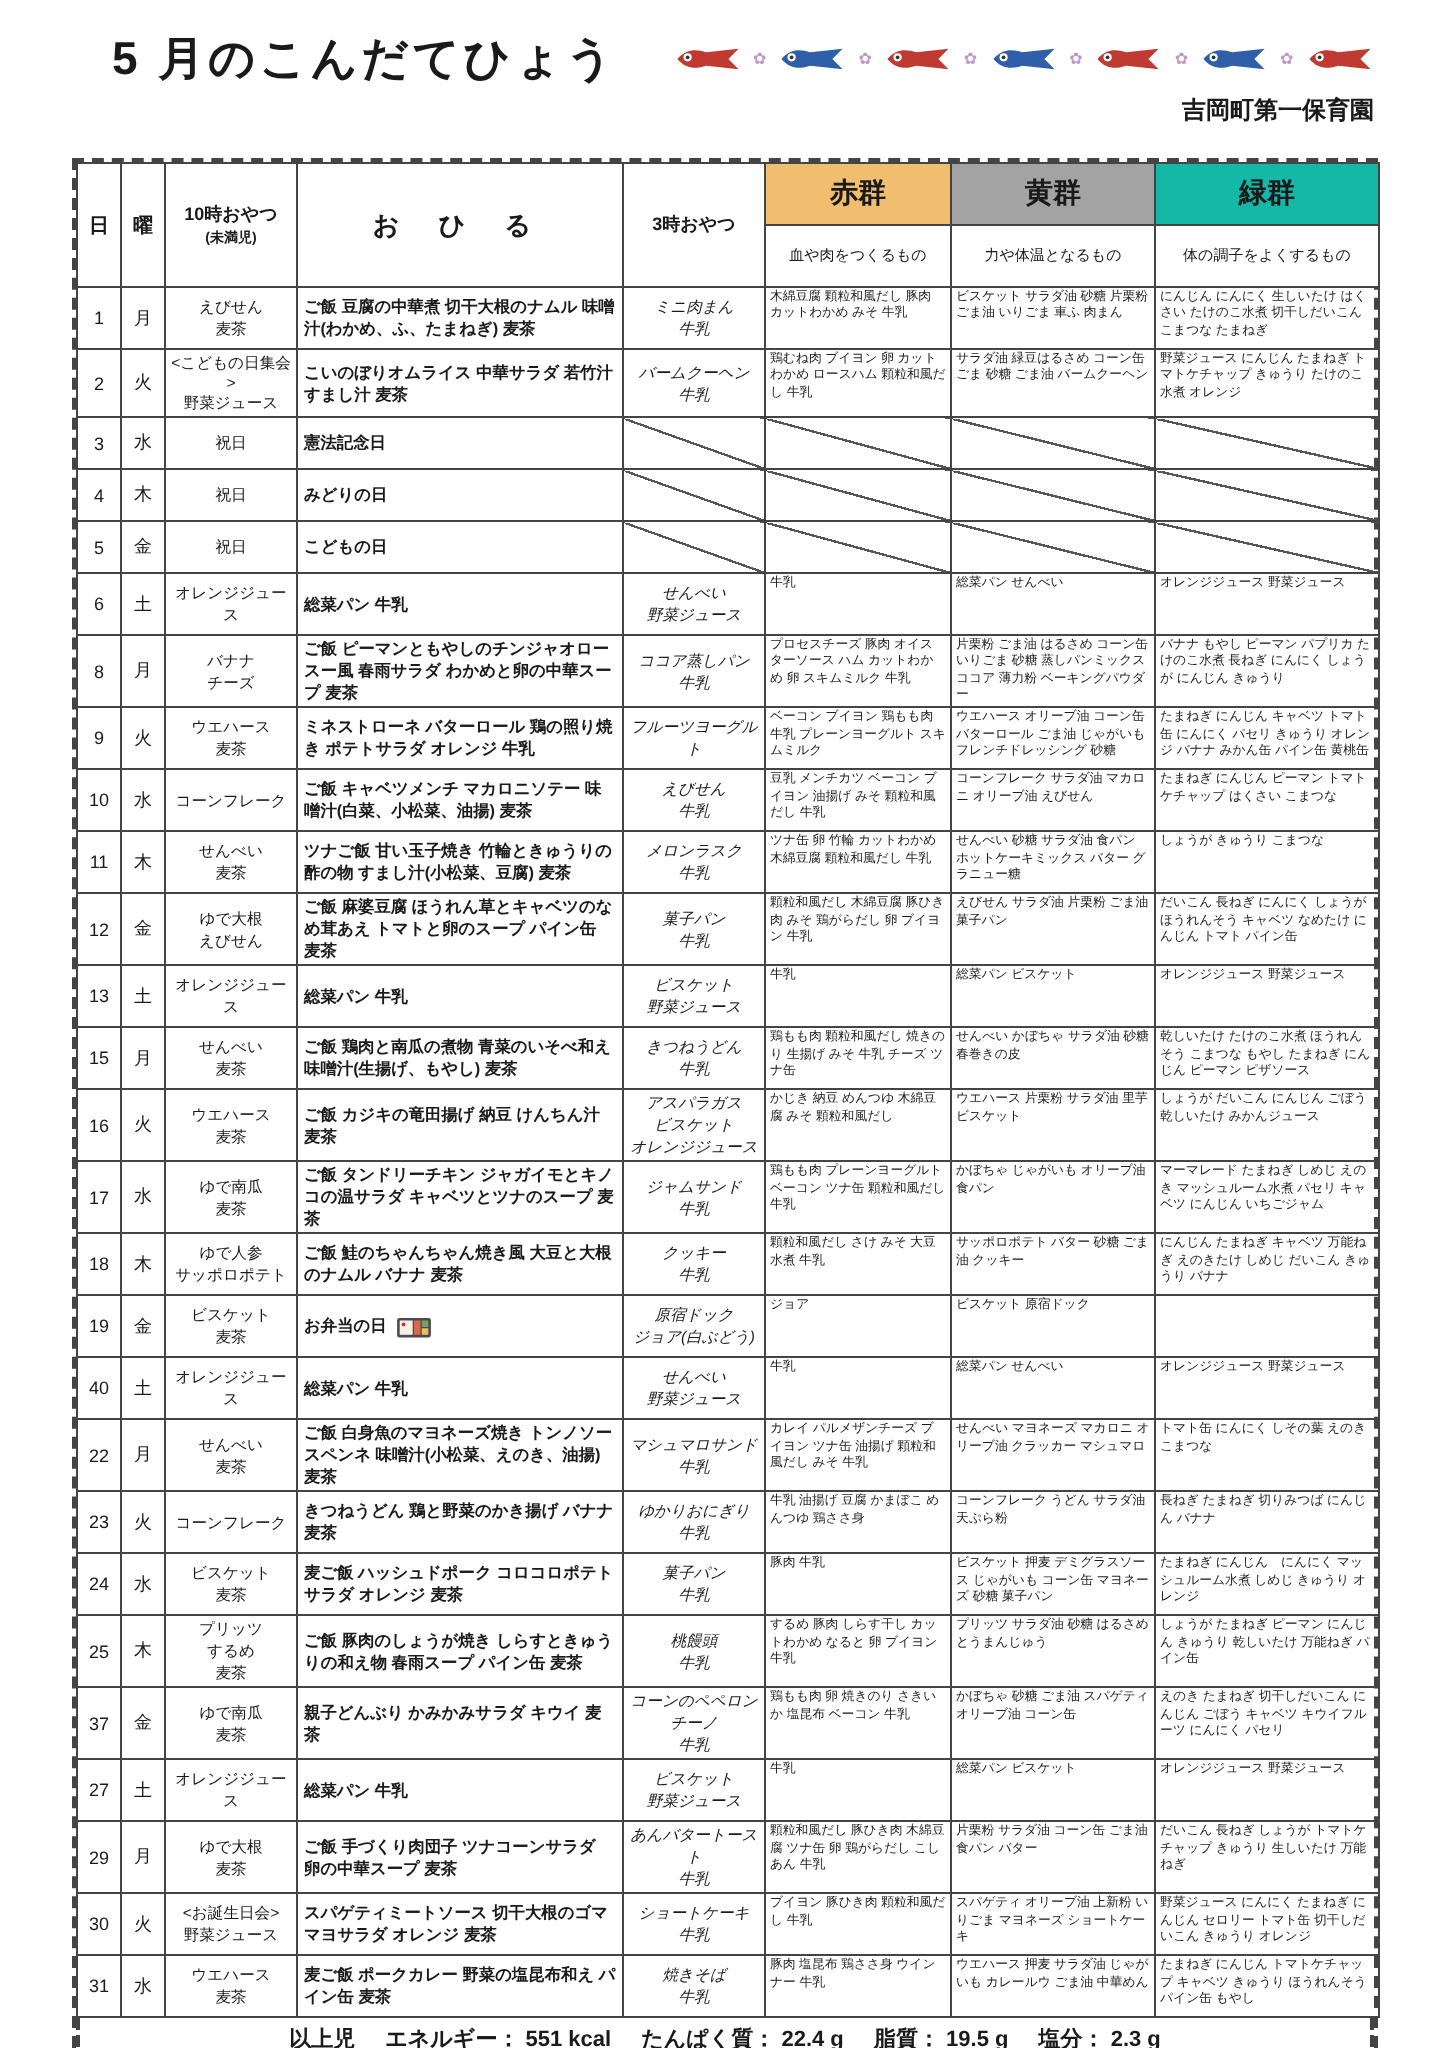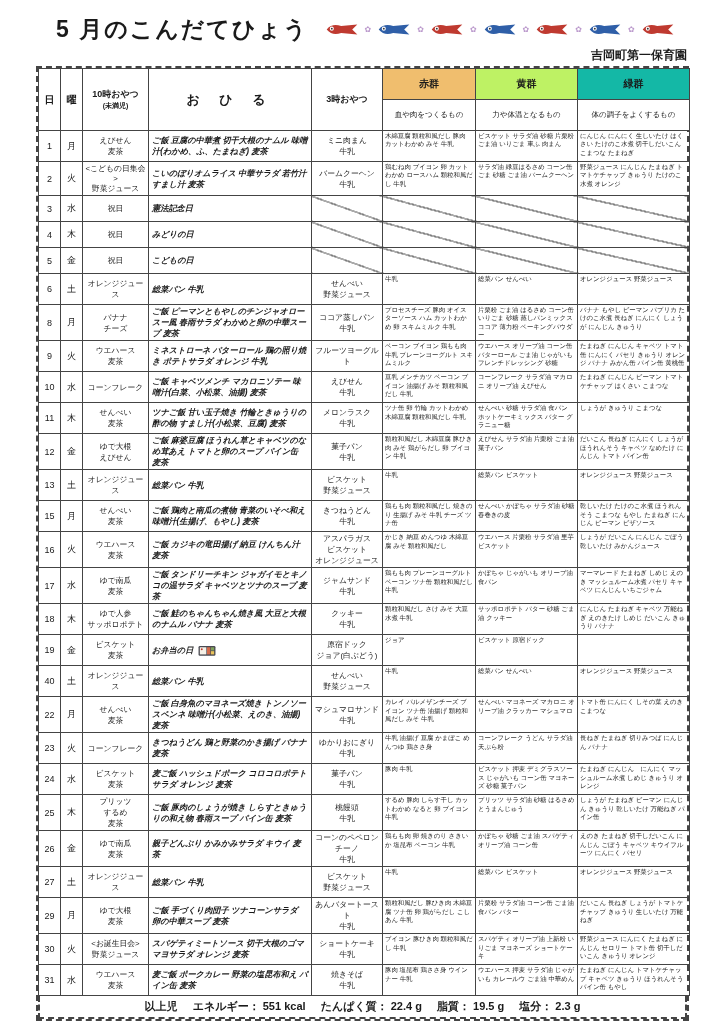--- a/index.html
+++ b/index.html
@@ -1,47 +1,47 @@
 <!DOCTYPE html>
 <html><head>
 <meta charset="utf-8">
 <style>
   * { margin:0; padding:0; box-sizing:border-box; }
   html,body { width:715px; background:#fff; font-family:"Liberation Sans","DejaVu Sans",sans-serif; color:#1a1a1a; }
   body { height:1024px; overflow:hidden; position:relative; }
   .page { padding:8px 26px 0 36px; }
 
-  .title-row { display:flex; align-items:center; gap:16px; padding:6px 0 2px 20px; }
+  .title-row { display:flex; align-items:center; gap:28px; padding:6px 0 2px 20px; }
   .title { font-size:23px; font-weight:bold; letter-spacing:2px; }
   .carps { display:flex; align-items:center; gap:6px; }
   .carps svg { width:34px; height:15px; }
   .carp-a path { fill:#bf3a30; } .carp-b path { fill:#2f5fa8; }
   .sparkle { font-size:8px; color:#b9c; }
 
-  .school { text-align:right; font-size:12px; font-weight:bold; padding-right:2px; margin-bottom:2px; }
+  .school { text-align:right; font-size:12px; font-weight:bold; padding-right:2px; margin-bottom:15px; }
 
   .frame { border:2px dashed #444; }
   table { border-collapse:collapse; width:100%; table-layout:fixed; }
   td,th { border:1px solid #444; vertical-align:middle; overflow:hidden; }
   th { font-weight:bold; }
   .col-day{width:22px}.col-dow{width:22px}.col-s10{width:66px}.col-lunch{width:163px}
   .col-s3{width:71px}.col-red{width:93px}.col-yel{width:102px}.col-grn{width:112px}
 
   th.h-main { font-size:10px; }
   th.h-snack { font-size:9px;margin-left:40px; }
   th.h-snack small { display:block; font-size:7px; font-weight:bold; }
   th.h-lunch { font-size:13px; letter-spacing:8px; }
-  th.h-group { font-size:10px; height:16px; }
+  th.h-group { font-size:14px; height:16px; }
   th.h-group-sub { font-size:7.5px; font-weight:normal; height:13px; background:#fff; }
 
   td { font-size:8px; white-space:pre-line; }
   .c-day,.c-dow { text-align:center; font-size:9px; }
   .c-s10 { text-align:center; font-size:7.8px; padding:1px; }
-  .c-lunch { font-size:8.2px; font-weight:bold; padding:1px 3px;font-style:italic; }
-  .c-s3 { text-align:center; font-size:7.8px; padding:1px; }
+  .c-lunch { font-size:8.2px; font-weight:bold; padding:1px 3px; }
+  .c-s3 { text-align:center; font-size:7.8px; padding:1px;font-style:italic; }
   .c-red,.c-yel,.c-grn { font-size:6.4px; vertical-align:top; padding:1px 2px; line-height:1.3; }
   tr { height:31px; }
   tr.holiday { height:26px; }
   tr.holiday .c-lunch { text-align:left; }
   td.diag { background:linear-gradient(to top right, transparent 48.8%, #555 48.8%, #555 51.2%, transparent 51.2%); }
   .bento-ico { display:none; width:20px; height:13px; vertical-align:middle; margin-left:4px; }
   tr.has-bento .bento-ico { display:inline-block; }
 
   .sumrow { border:2px dashed #444; border-top:none; text-align:center; font-weight:bold; font-size:11px; padding:3px 0; }
   .sumrow span { margin:0 6px; }
@@ -117,21 +117,21 @@
         <tr>
           <th rowspan="2" class="h-main">日</th>
           <th rowspan="2" class="h-main">曜</th>
           <th rowspan="2" class="h-snack">
             <span>10時おやつ</span>
             <small>(未満児)</small>
           </th>
           <th rowspan="2" class="h-lunch">お ひ る</th>
           <th rowspan="2" class="h-snack">3時おやつ</th>
           <th class="h-group grp-bg" style="background: rgb(240, 190, 110);">赤群</th>
-          <th class="h-group grp-bg" style="background: #bef264;">黄群</th>
+          <th class="h-group grp-bg" style="background: #a3a3a3;">黄群</th>
           <th class="h-group grp-bg" style="background: #14b8a6;">緑群</th>
         </tr>
         <tr>
           <th class="h-group-sub">血や肉をつくるもの</th>
           <th class="h-group-sub">力や体温となるもの</th>
           <th class="h-group-sub">体の調子をよくするもの</th>
         </tr>
       </thead>
       <tbody id="menu-rows">
           <tr>
@@ -389,21 +389,21 @@
 するめ
 麦茶</span></td>
     <td class="c-lunch"><span>ご飯 豚肉のしょうが焼き しらすときゅうりの和え物 春雨スープ パイン缶 麦茶</span></td>
     <td class="c-s3"><span>桃饅頭
 牛乳</span></td>
     <td class="c-red"><span>するめ 豚肉 しらす干し カットわかめ なると 卵 ブイヨン 牛乳</span></td>
     <td class="c-yel"><span>プリッツ サラダ油 砂糖 はるさめ とうまんじゅう</span></td>
     <td class="c-grn"><span>しょうが たまねぎ ピーマン にんじん きゅうり 乾しいたけ 万能ねぎ パイン缶</span></td>
   </tr>
           <tr>
-    <td class="c-day"><span>26</span></td>
+    <td class="c-day"><span>37</span></td>
     <td class="c-dow"><span>金</span></td>
     <td class="c-s10"><span>ゆで南瓜
 麦茶</span></td>
     <td class="c-lunch"><span>親子どんぶり かみかみサラダ キウイ 麦茶</span></td>
     <td class="c-s3"><span>コーンのペペロンチーノ
 牛乳</span></td>
     <td class="c-red"><span>鶏もも肉 卵 焼きのり さきいか 塩昆布 ベーコン 牛乳</span></td>
     <td class="c-yel"><span>かぼちゃ 砂糖 ごま油 スパゲティ オリーブ油 コーン缶</span></td>
     <td class="c-grn"><span>えのき たまねぎ 切干しだいこん にんじん ごぼう キャベツ キウイフルーツ にんにく パセリ</span></td>
   </tr>

